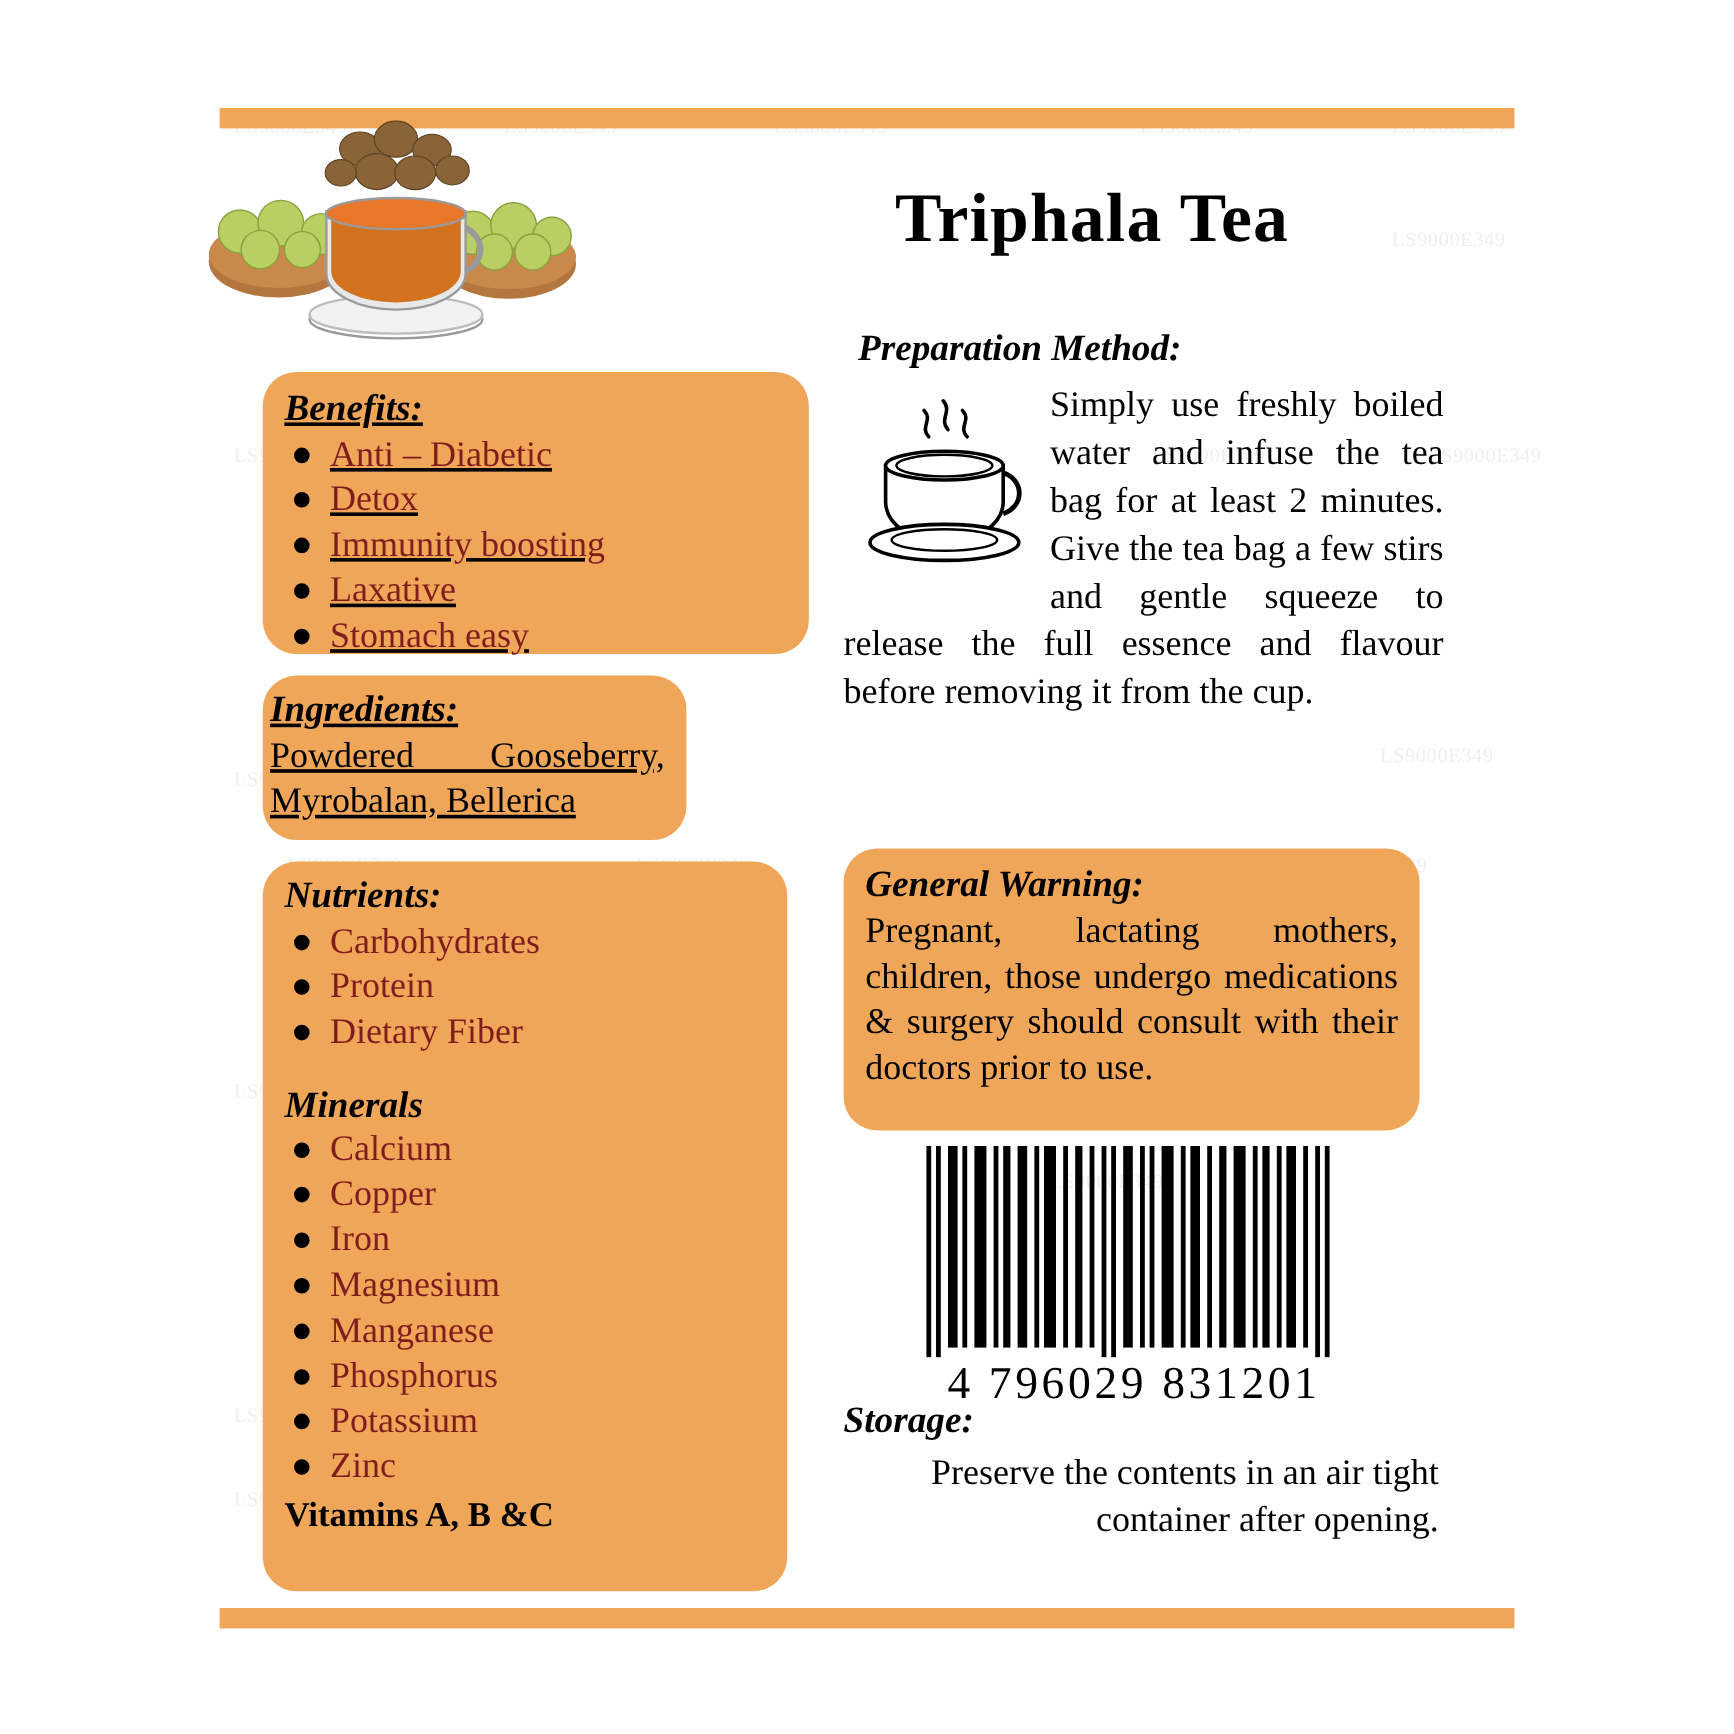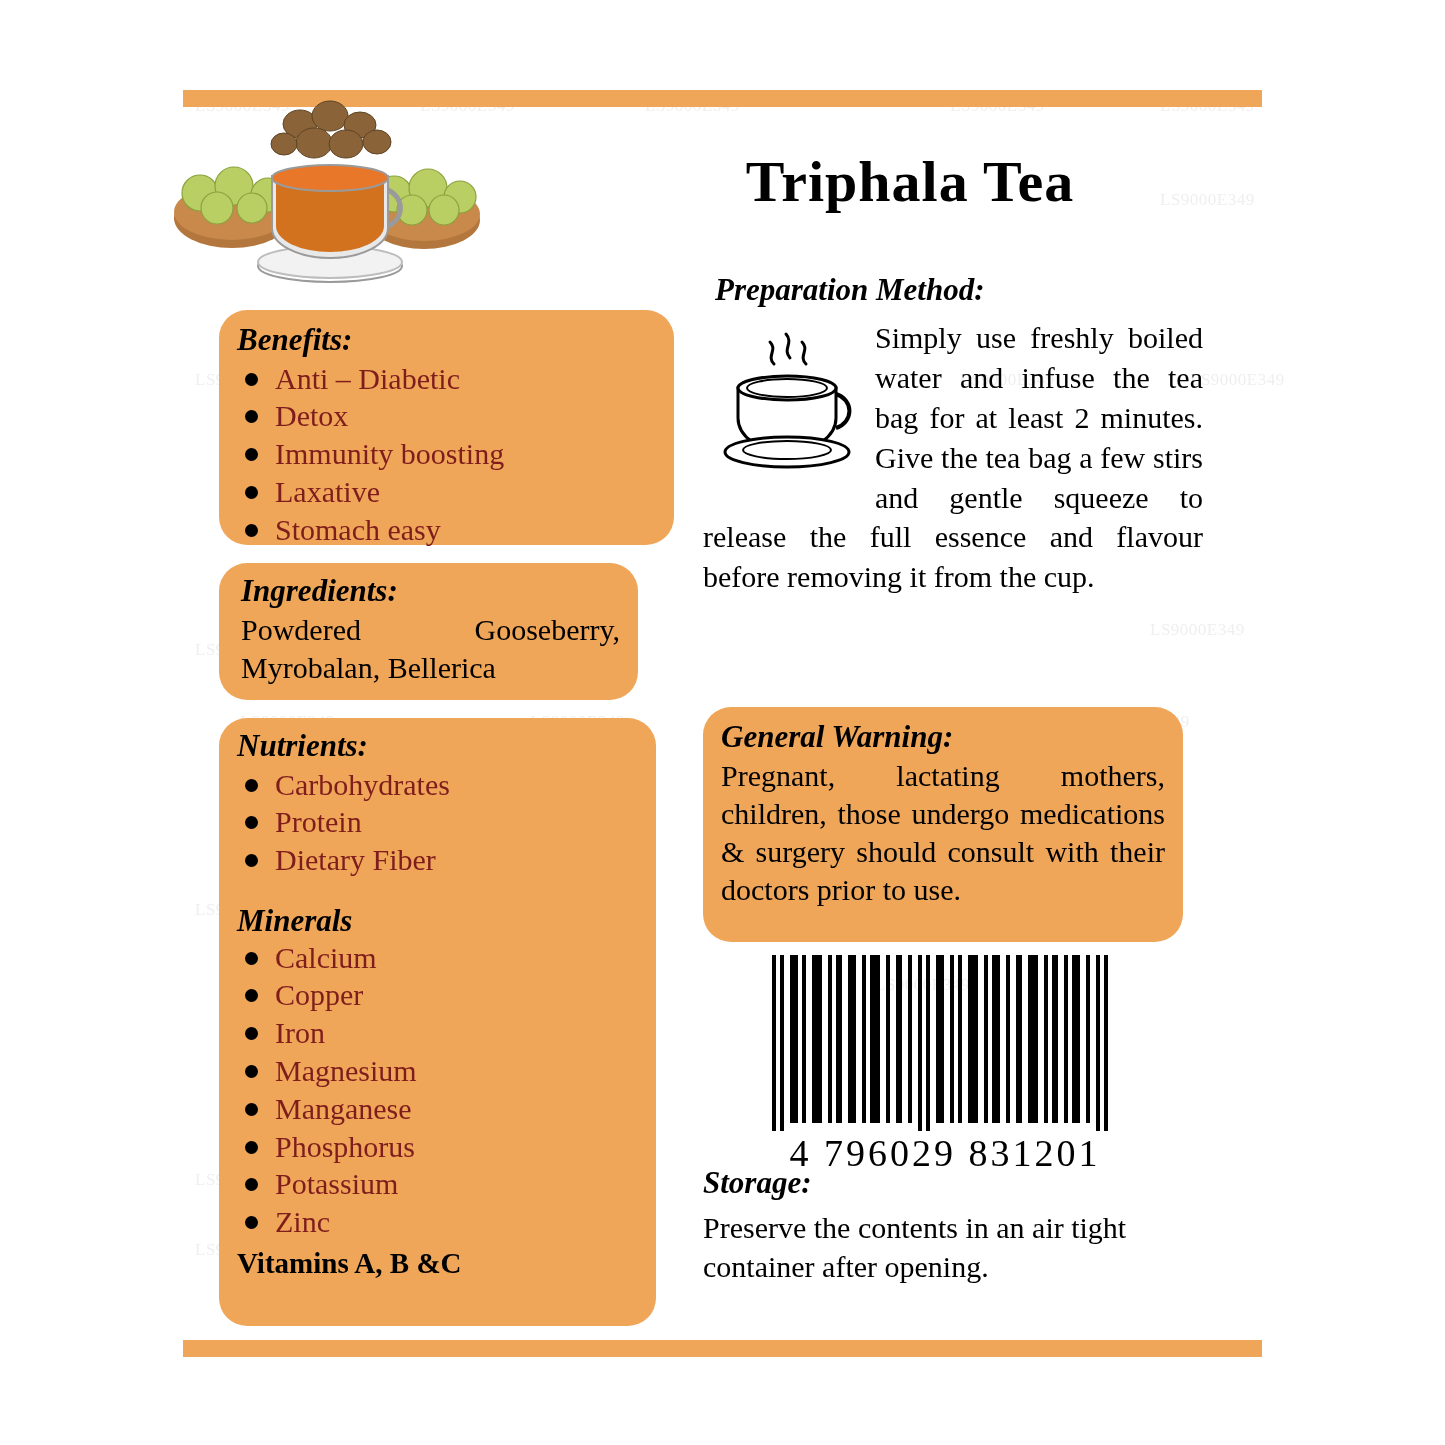--- a/index.html
+++ b/index.html
@@ -123,22 +123,22 @@
     hyphens: auto;
   }
   .bold-line {
     font-weight: bold;
     font-size: 29px;
     color: #000;
     margin-top: 6px;
   }
 
   
-  #benefits-panel { left: 219px; top: 310px; width: 455px; height: 235px; padding: 12px 20px 10px 18px; }
-  #ingredients-panel { left: 219px; top: 563px; width: 419px; height: 137px; padding: 10px 18px 10px 22px; }
+  #benefits-panel { left: 219px; top: 310px; width: 455px; height: 235px; padding: 12px 20px 10px 18px; text-decoration: underline; }
+  #ingredients-panel { left: 219px; top: 563px; width: 353px; height: 137px; padding: 10px 18px 10px 6px; text-decoration: underline; }
   #nutrients-panel { left: 219px; top: 718px; width: 437px; height: 608px; padding: 10px 18px 10px 18px; }
   #warning-panel { left: 703px; top: 707px; width: 480px; height: 235px; padding: 12px 18px 10px 18px; }
 
   
   .section-heading {
     position: absolute;
     font-style: italic;
     font-weight: bold;
     font-size: 31px;
     color: #000;
@@ -175,21 +175,21 @@
     shape-outside: margin-box;
   }
 
   #storage-text {
     position: absolute;
     left: 703px;
     top: 1208px;
     width: 496px;
     font-size: 30px;
     line-height: 1.3;
-    text-align: left;
+    text-align: right;
     z-index: 3;
   }
 
   
   #barcode {
     position: absolute;
     left: 772px;
     top: 955px;
     width: 340px;
     height: 185px;

